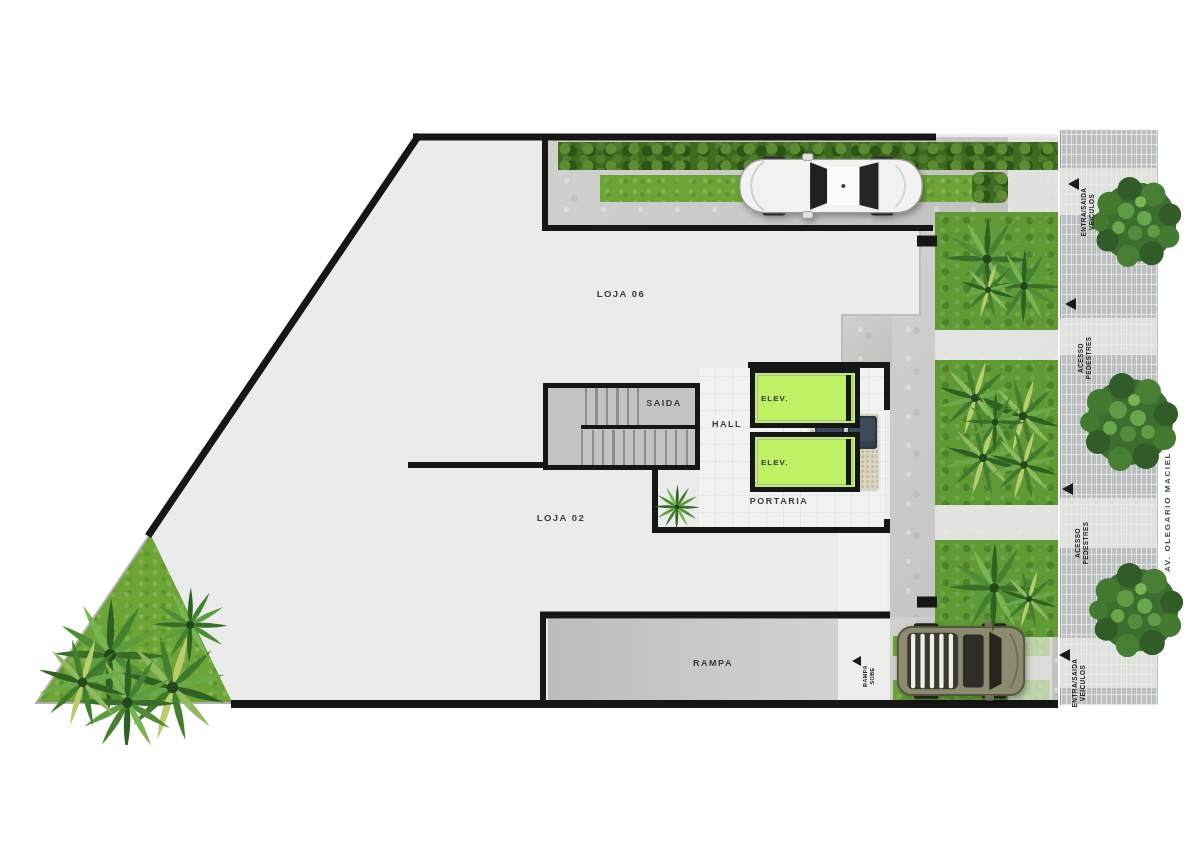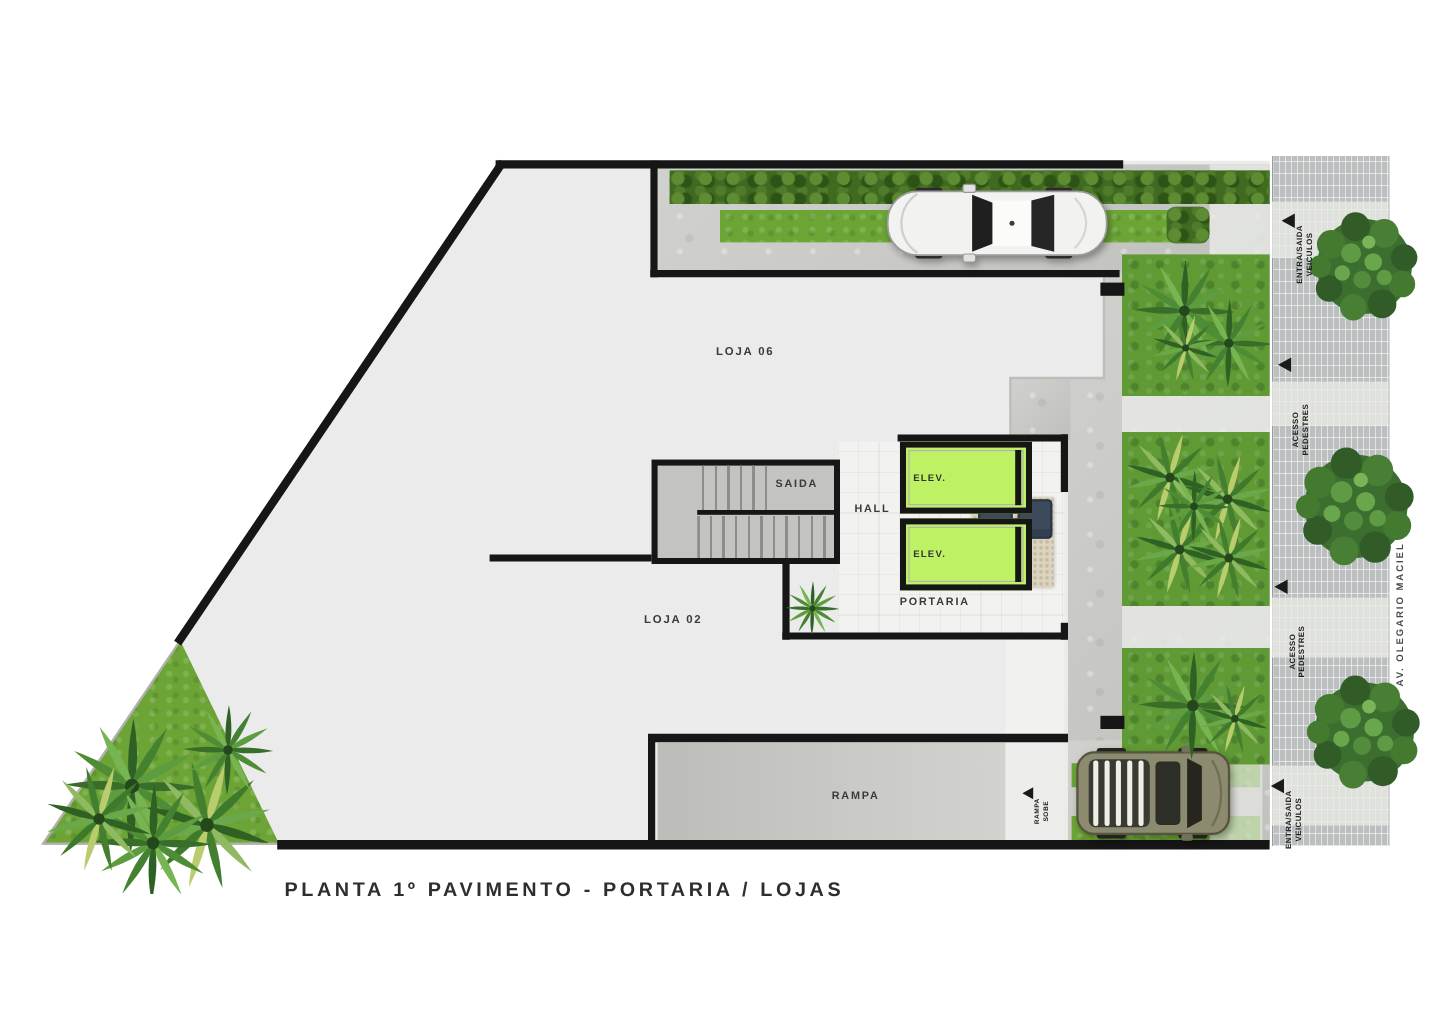--- a/index.html
+++ b/index.html
@@ -364,15 +364,14 @@
   <div class="access" style="left:1073px;top:683px">
     <div class="arrow" style="top:-34px"></div>
     <div class="txt"><span>ENTRA/SAIDA</span><br><span>VEICULOS</span></div>
   </div>
 
   <div class="access rampdir" style="left:864px;top:676px">
     <div class="arrow" style="left:-12px;top:-20px;border-top-width:5px;border-bottom-width:5px;border-right-width:9px"></div>
     <div class="txt"><span>RAMPA</span><br><span>SOBE</span></div>
   </div>
 
-  <div class="title">PLANTA 1º PAVIMENTO - PORTARIA / LOJAS</div>
 
 </div>
 
 </body></html>

